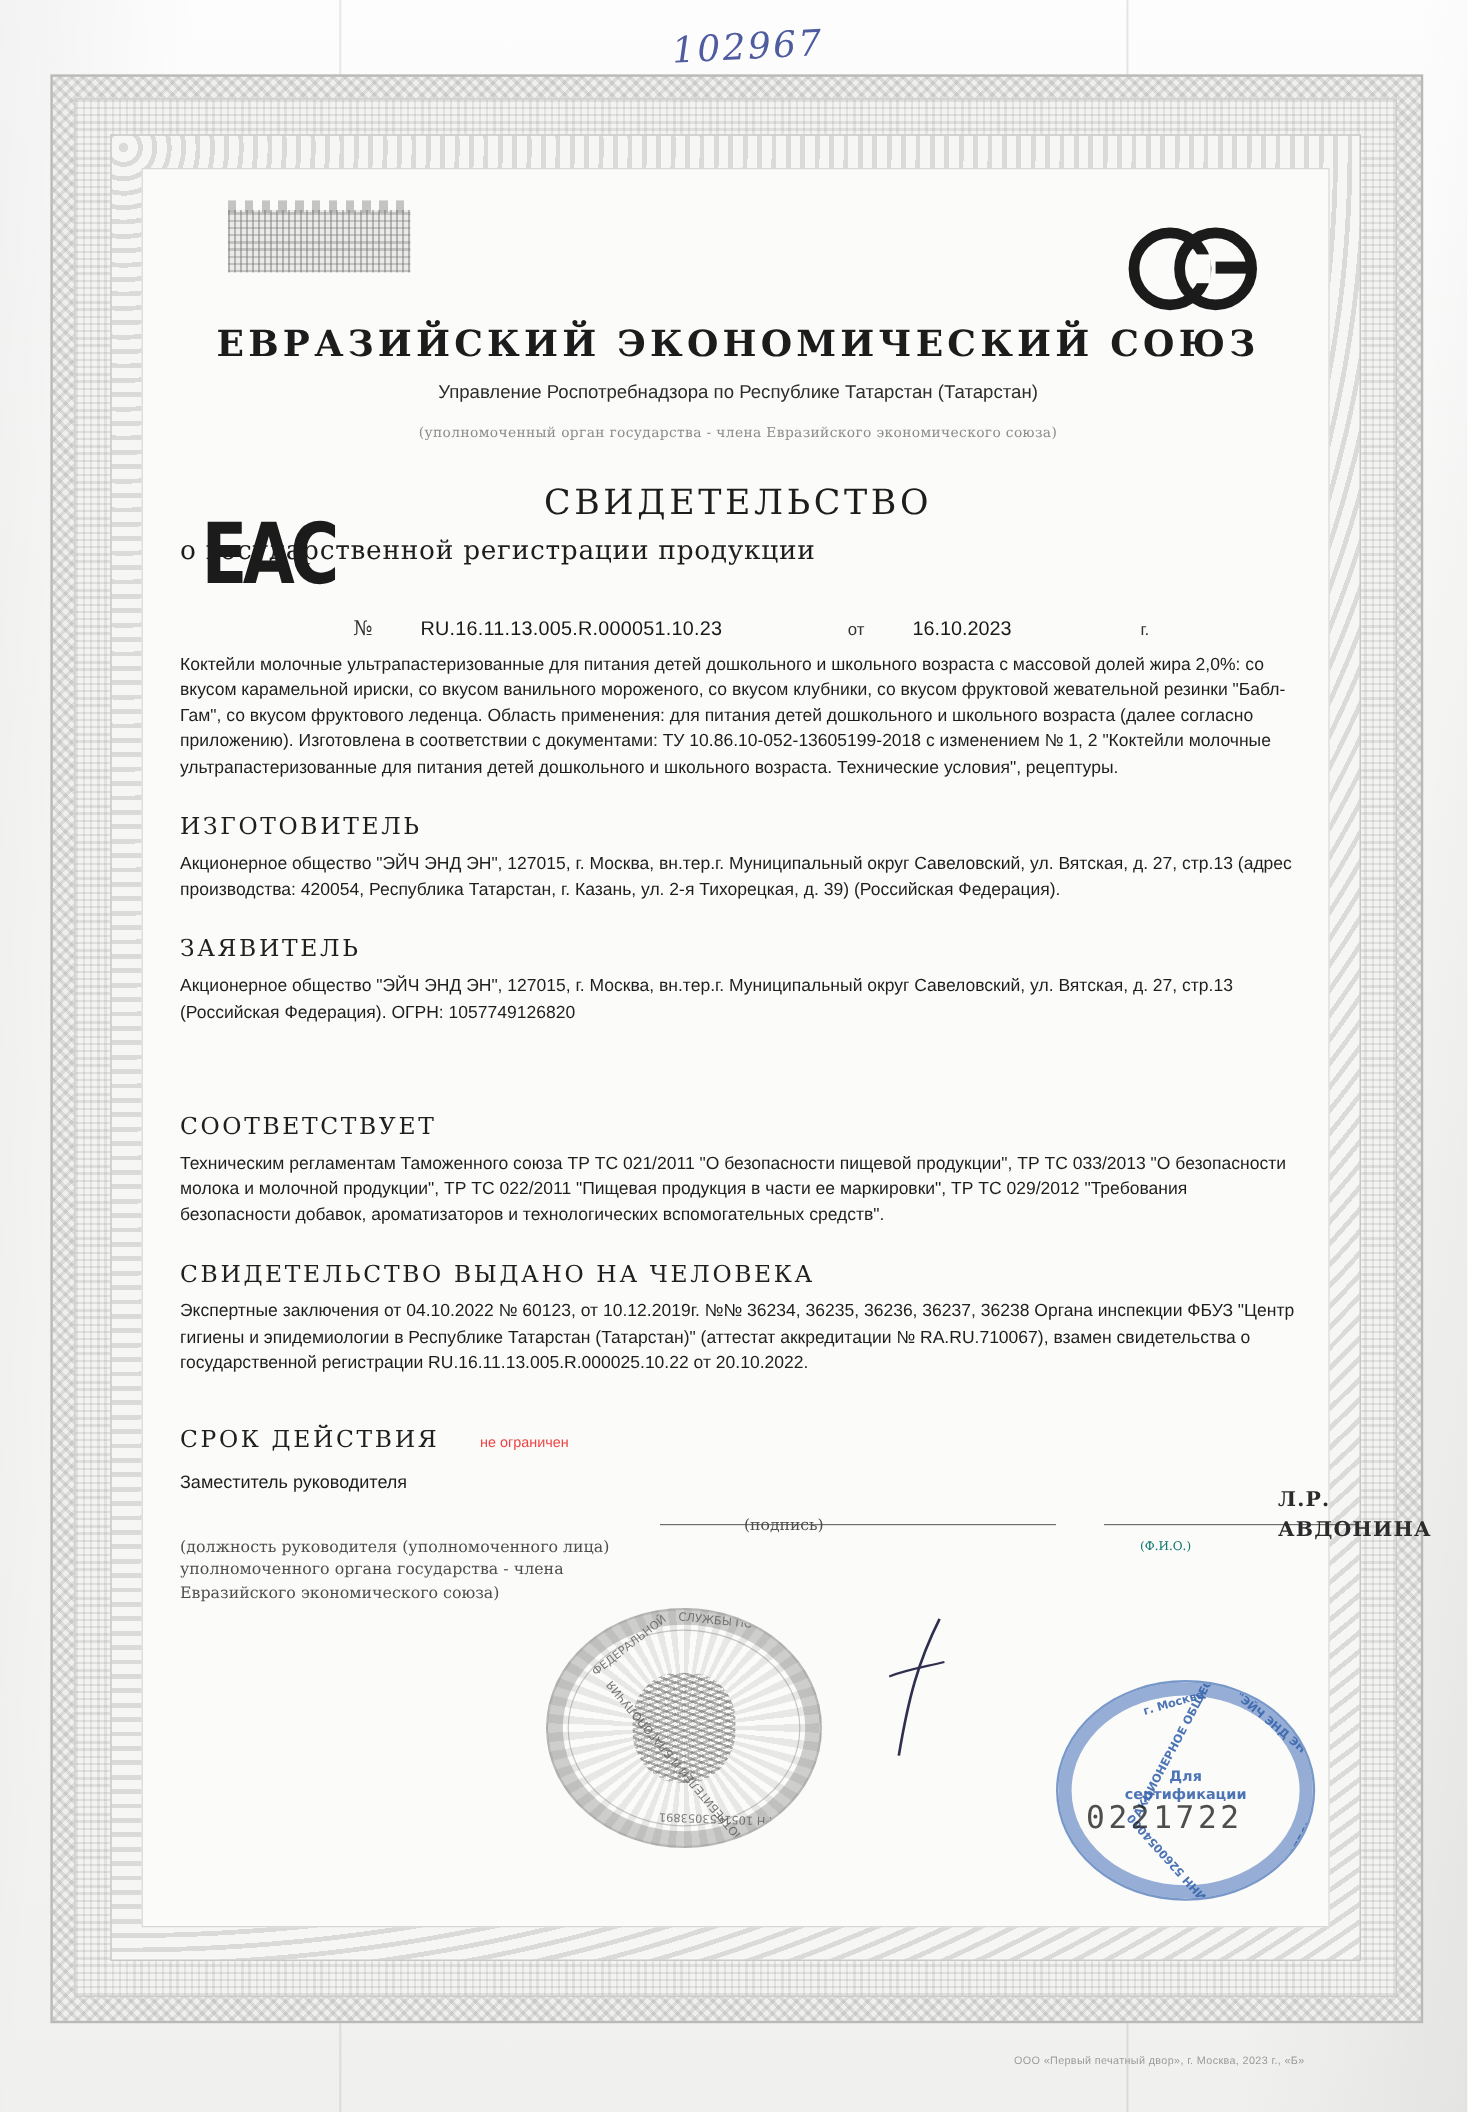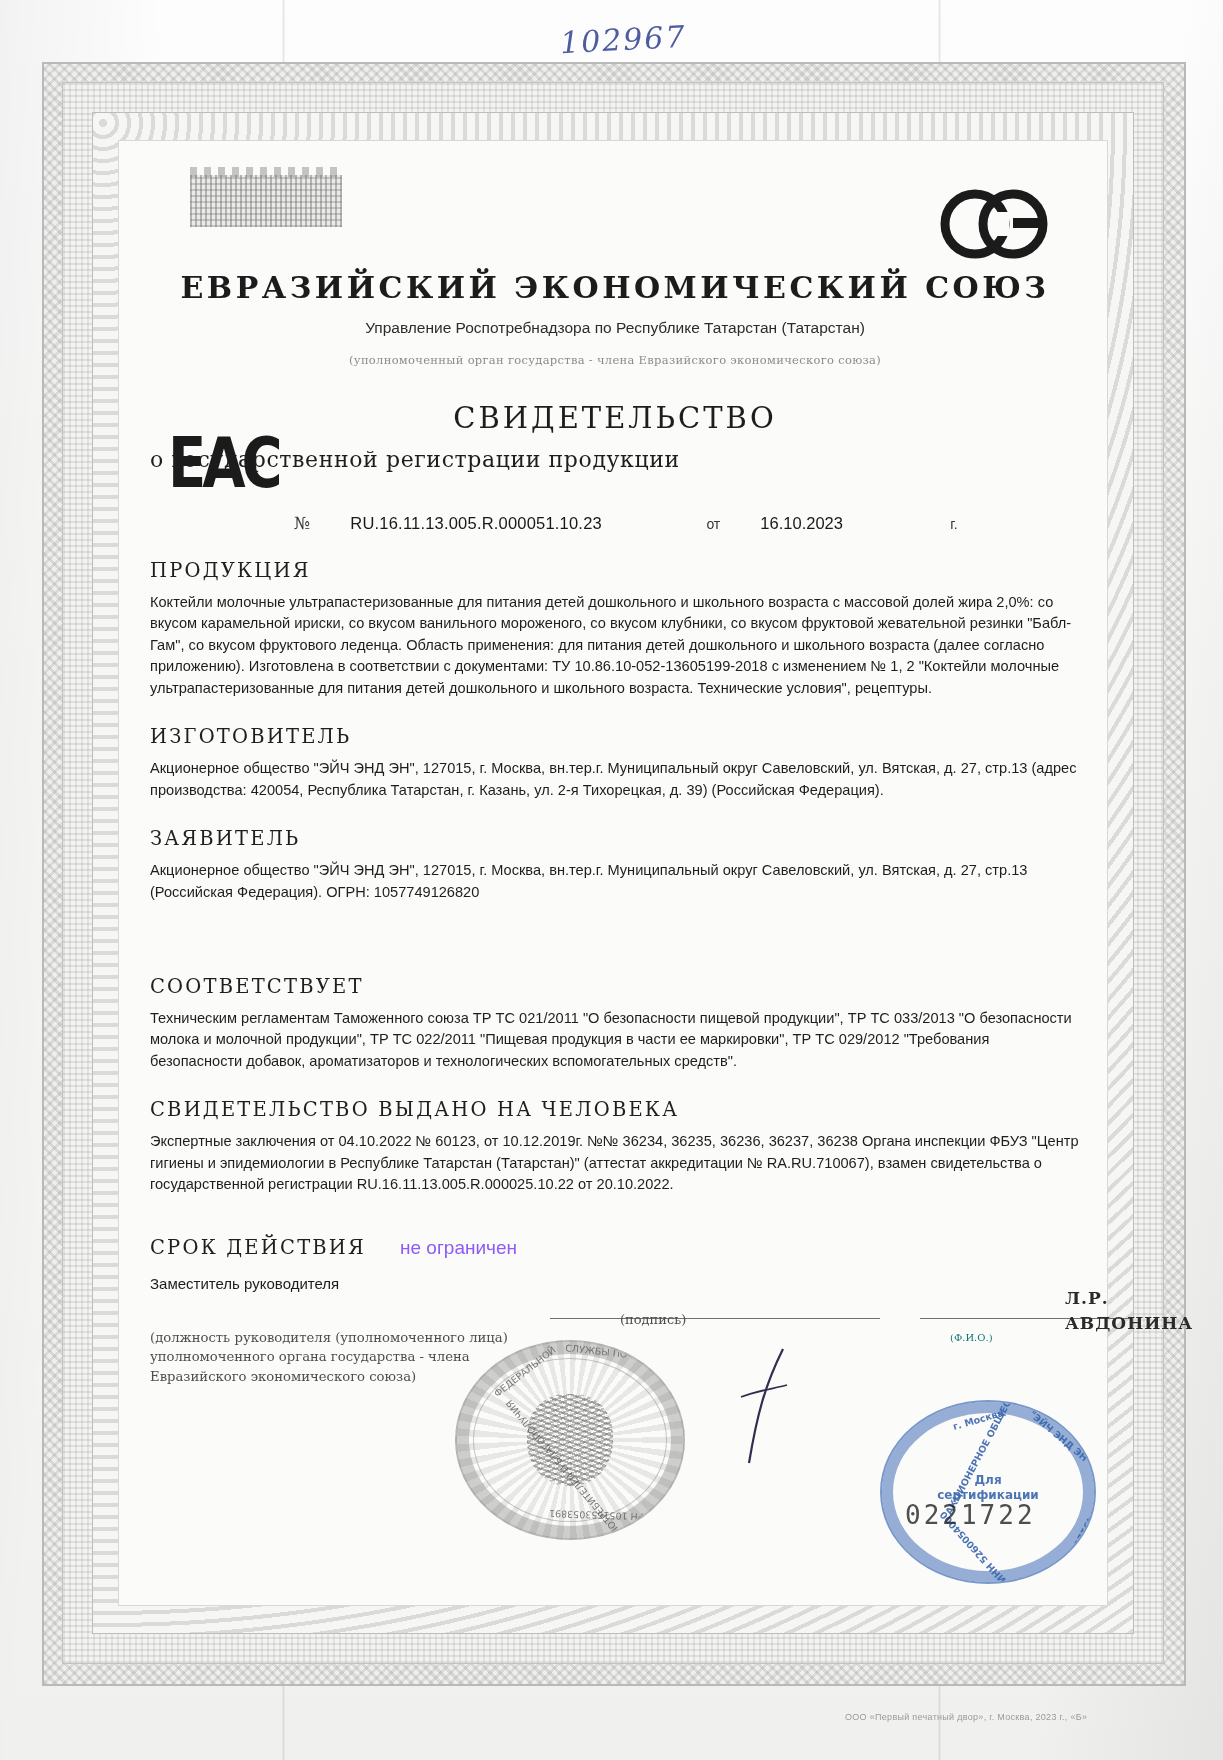--- a/index.html
+++ b/index.html
@@ -247,22 +247,22 @@
     align-items: baseline;
   }
   .validity-label {
     font-family: "DejaVu Serif", serif;
     font-size: 19.5px;
     letter-spacing: 2.2px;
     color: #1f1f1f;
     width: 250px;
   }
   .validity-value {
-    font-size: 19px;
-    color: #8b5cf6;
+    font-size: 12px;
+    color: #ef4444;
   }
   .deputy {
     margin-top: 16px;
     font-size: 15px;
     color: #1d1d1d;
   }
   .sign-lines {
     position: relative;
     margin-top: 26px;
     height: 2px;
@@ -463,21 +463,20 @@
   <div class="cert-subtitle">о государственной регистрации продукции</div>
 
   <div class="number-row">
     <span class="num-sign">№</span>
     <span class="num-value">RU.16.11.13.005.R.000051.10.23</span>
     <span class="num-ot">от</span>
     <span class="num-date">16.10.2023</span>
     <span class="num-g">г.</span>
   </div>
 
-  <div class="section-head">ПРОДУКЦИЯ</div>
   <div class="section-body">Коктейли молочные ультрапастеризованные для питания детей дошкольного и школьного возраста с массовой долей жира 2,0%: со вкусом карамельной ириски, со вкусом ванильного мороженого, со вкусом клубники, со вкусом фруктовой жевательной резинки "Бабл-Гам", со вкусом фруктового леденца. Область применения: для питания детей дошкольного и школьного возраста (далее согласно приложению). Изготовлена в соответствии с документами: ТУ 10.86.10-052-13605199-2018 с изменением № 1, 2 "Коктейли молочные ультрапастеризованные для питания детей дошкольного и школьного возраста. Технические условия", рецептуры.</div>
 
   <div class="section-head">ИЗГОТОВИТЕЛЬ</div>
   <div class="section-body">Акционерное общество "ЭЙЧ ЭНД ЭН", 127015, г. Москва, вн.тер.г. Муниципальный округ Савеловский, ул. Вятская, д. 27, стр.13 (адрес производства: 420054, Республика Татарстан, г. Казань, ул. 2-я Тихорецкая, д. 39) (Российская Федерация).</div>
 
   <div class="section-head">ЗАЯВИТЕЛЬ</div>
   <div class="section-body">Акционерное общество "ЭЙЧ ЭНД ЭН", 127015, г. Москва, вн.тер.г. Муниципальный округ Савеловский, ул. Вятская, д. 27, стр.13 (Российская Федерация). ОГРН: 1057749126820</div>
 
   <div class="spacer-lg"></div>
 

